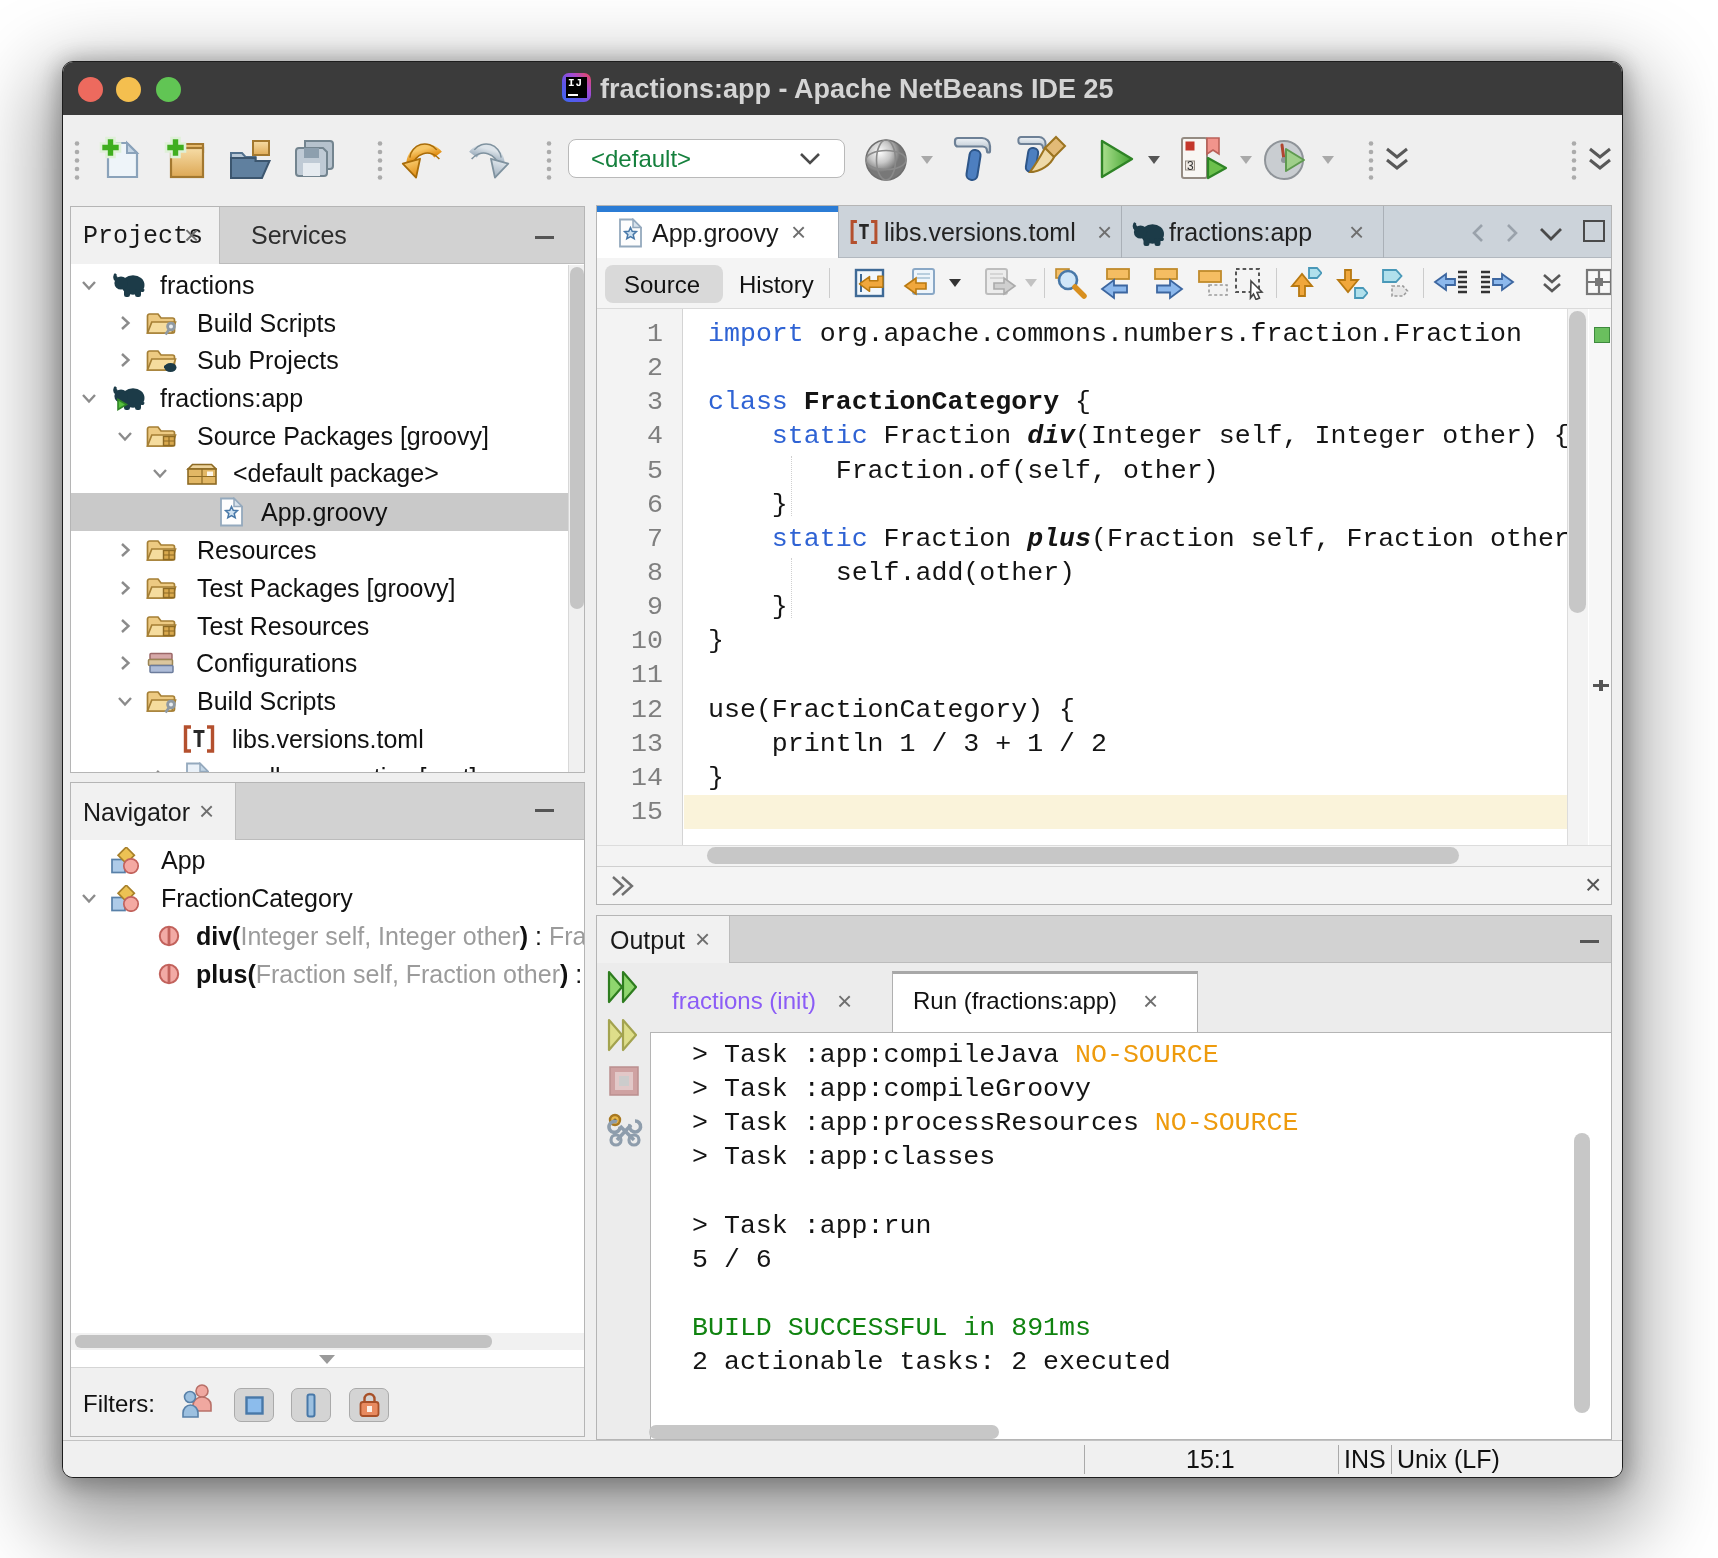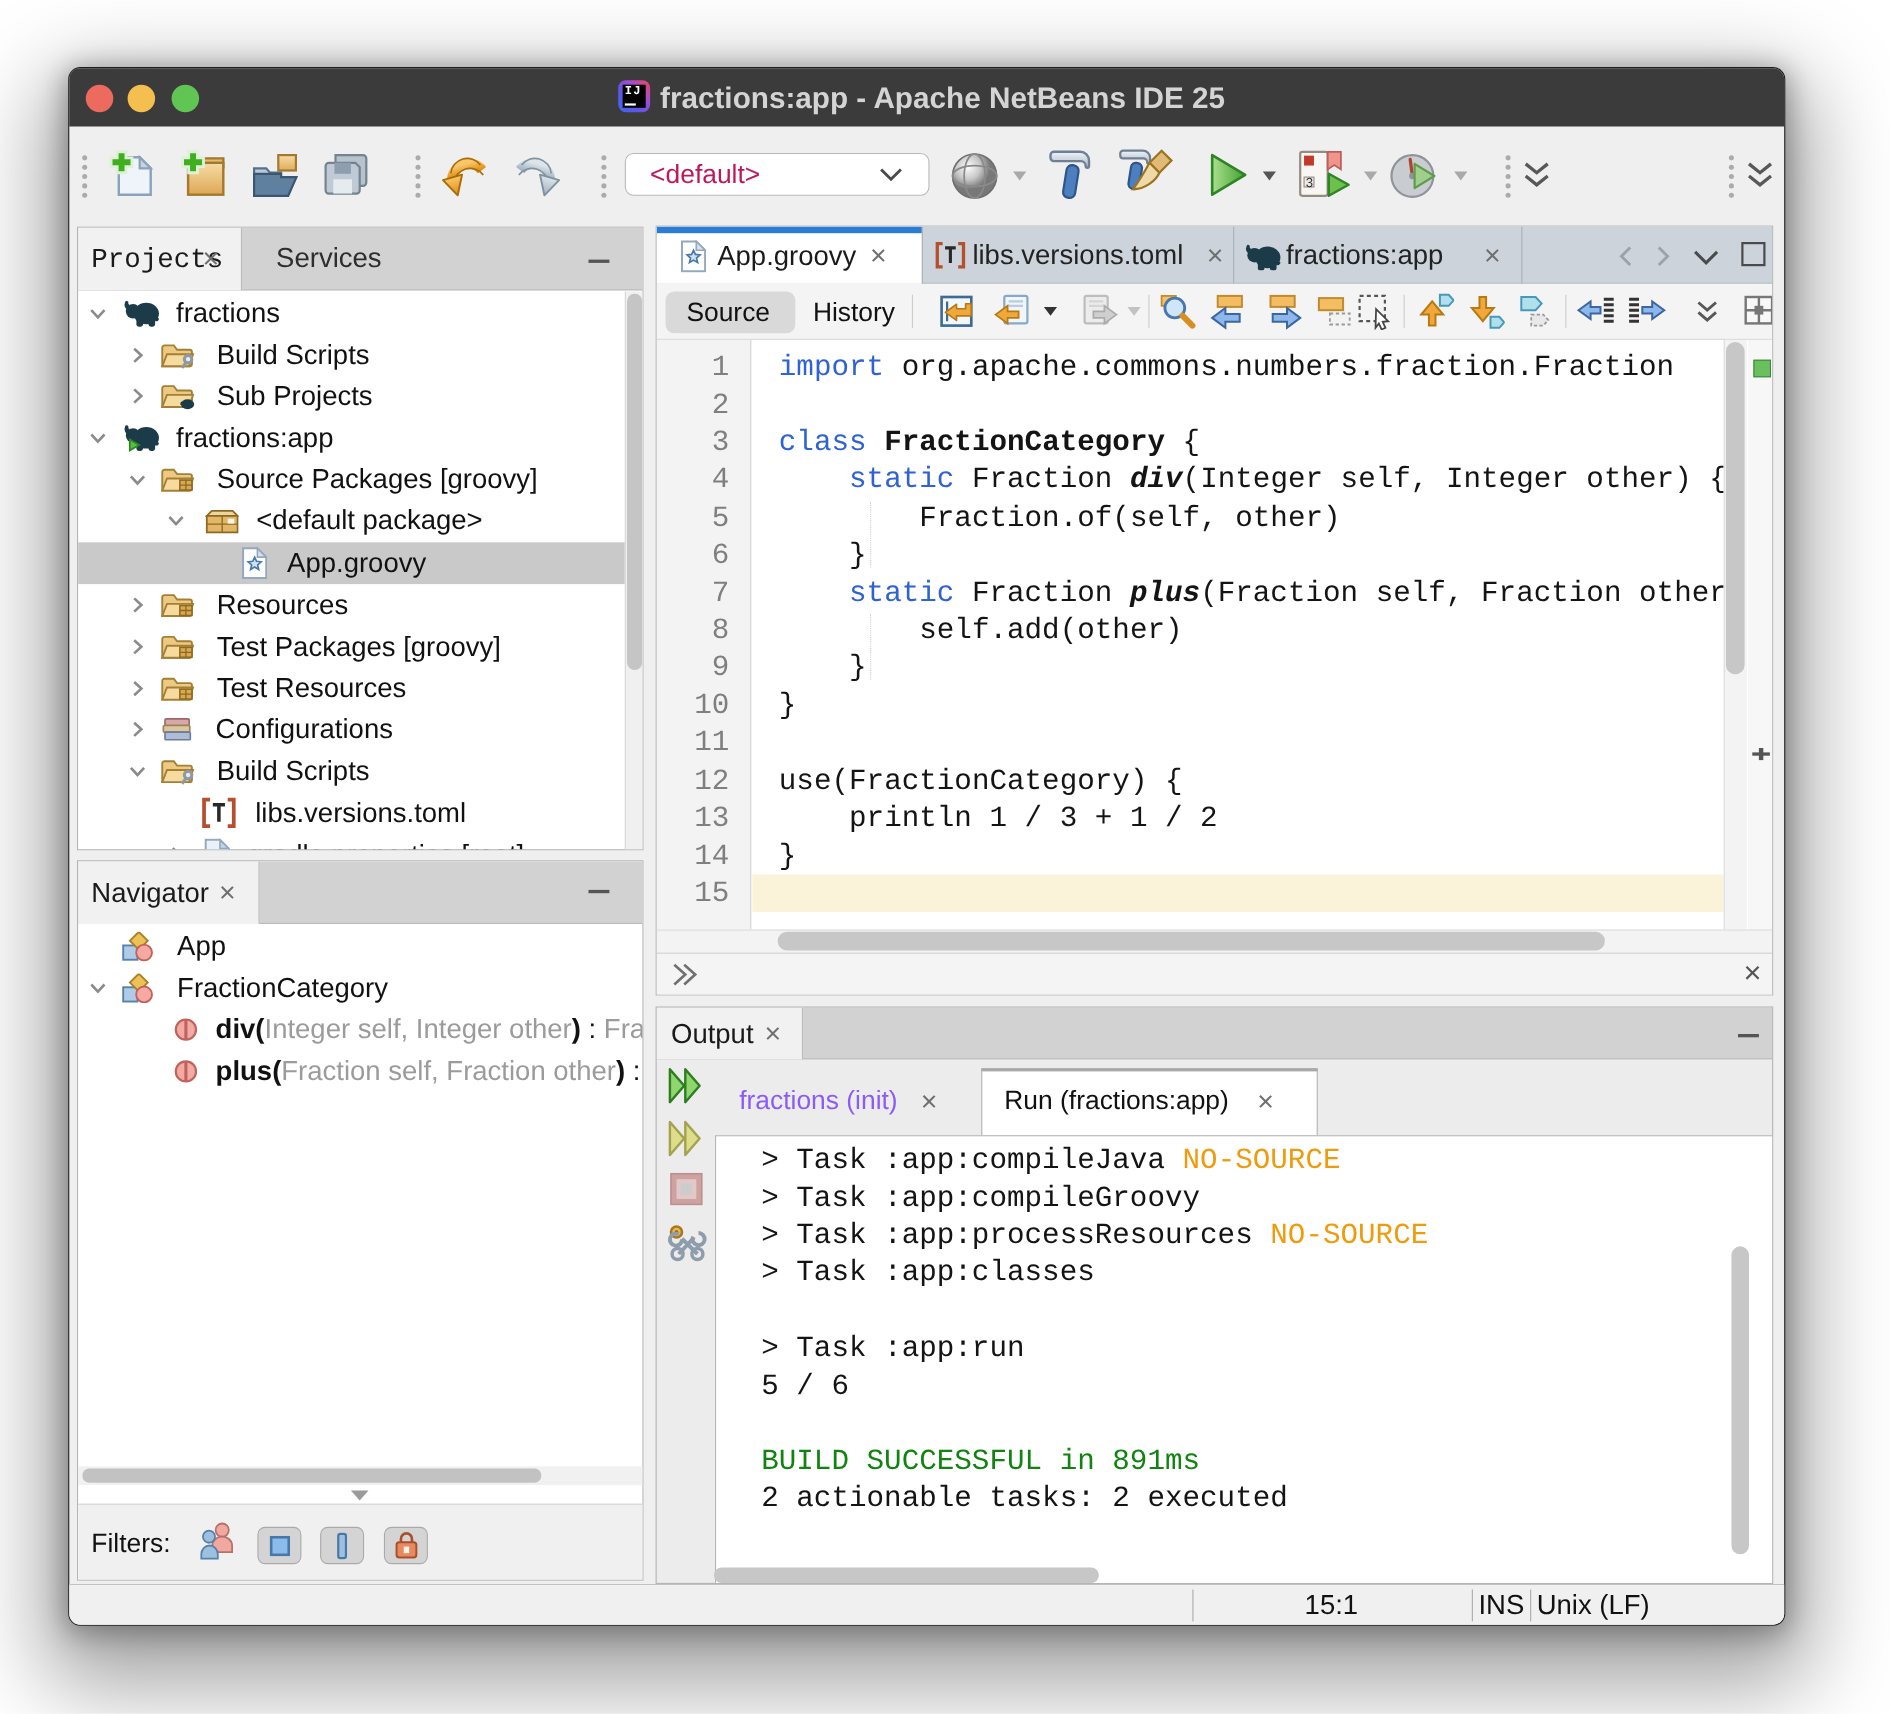--- a/index.html
+++ b/index.html
@@ -144,21 +144,21 @@
         <stop offset="100%" stop-color="#9fb0bf"></stop>
       </linearGradient>
     </defs>
  <path d="M7 22 A 15 15 0 0 1 35 22" fill="none" stroke="url(#reg)" stroke-width="9.5"></path>
  <path d="M7 22 A 15 15 0 0 1 35 22" fill="none" stroke="#7f929f" stroke-width="1.5" transform="translate(0,-4.9)"></path>
  <path d="M7 22 A 15 15 0 0 1 35 22" fill="none" stroke="#7f929f" stroke-width="1.5" transform="translate(0,4.6)"></path>
  <path d="M43.5 21 L25.5 21 L34.5 38 Z" fill="url(#reg)" stroke="#7f929f" stroke-width="1.8" stroke-linejoin="round"></path>
 </svg>
 
 <div class="abs" style="left:568px;top:139px;width:277px;height:39px;background:#fff;border:1.6px solid #b9b9b9;border-radius:8px;"></div>
-<div class="abs" style="left:591px;top:139px;height:39px;display:flex;align-items:center;font-size:24px;color:#be185d;">&lt;default&gt;</div>
+<div class="abs" style="left:591px;top:139px;height:39px;display:flex;align-items:center;font-size:24px;color:#15803d;">&lt;default&gt;</div>
 <svg class="abs" style="left:799px;top:151px" width="22" height="16">
     <path d="M2 3 L11 12 L20 3" fill="none" stroke="#4a4a4a" stroke-width="2.6"></path>
   </svg>
 
 <svg class="abs" style="left:863px;top:137px" width="46" height="46" viewBox="0 0 46 46">
  <defs>
       <radialGradient id="gl" cx="35%" cy="30%">
         <stop offset="0%" stop-color="#fdfdfd"></stop>
         <stop offset="55%" stop-color="#c8c8c8"></stop>
         <stop offset="100%" stop-color="#787878"></stop>

